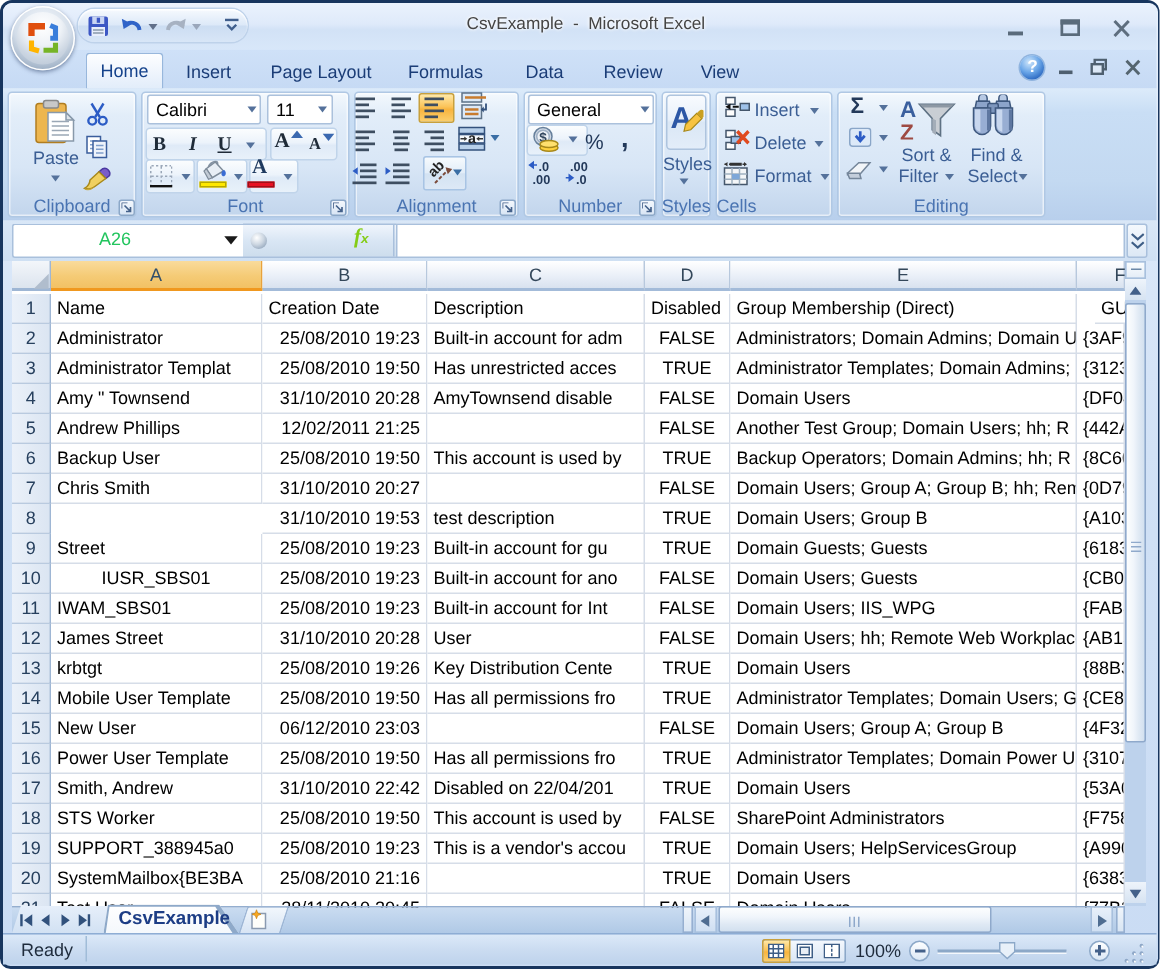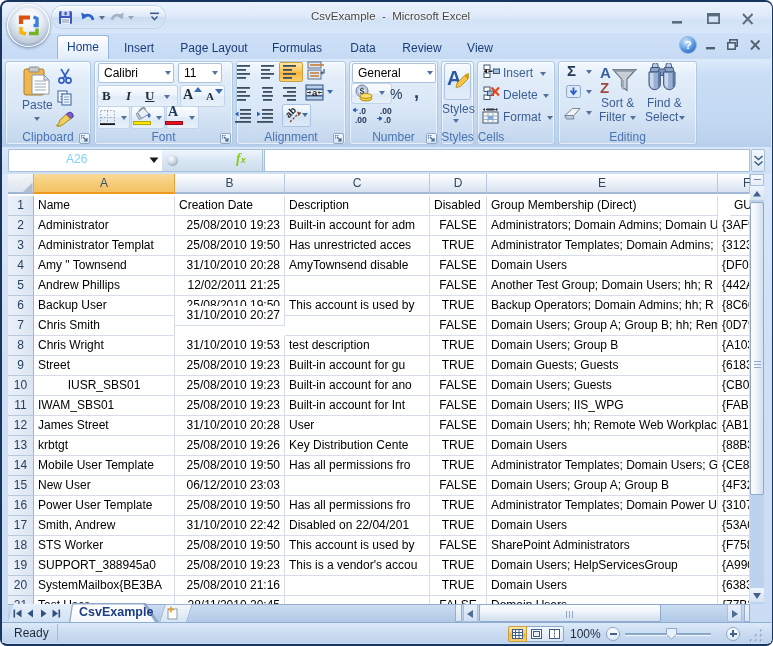--- a/index.html
+++ b/index.html
@@ -413,21 +413,21 @@
 <path d="M5 10 h3.6 v15 a4.8 4.8 0 0 1 -3.6 -4.5 Z" fill="#c8d7ee"></path>
 <path d="M19.6 10 h3.6 v15 a4.8 4.8 0 0 1 -3.6 -4.5 Z" fill="#c8d7ee"></path>
 <path d="M13 10 h2.2 v14 h-2.2 Z" fill="#5e77a0"></path>
       <path d="M27.6 10 h2.2 v14 h-2.2 Z" fill="#5e77a0"></path>
     </svg>
 <div class="icontxt" style="left:647px;top:96px;color:#3b5e94">Find &amp;</div>
 <div class="icontxt" style="left:645px;top:110px;color:#3b5e94">Select</div>
 <div class="dar" style="left:679px;top:116px"></div>
 <div id="fxpill"></div>
 <div id="namebox"></div>
-<div style="position:absolute;left:66px;top:152px;font-size:12px;color:#7dd3fc">A26</div>
+<div style="position:absolute;left:66px;top:152px;font-size:12px;color:#22c55e">A26</div>
 <svg style="position:absolute;left:149px;top:157px" width="10" height="7" viewBox="0 0 10 7">
       <path d="M0.5 0.5 L9.5 0.5 L5 6 Z" fill="#1a1a1a"></path>
     </svg>
 <div style="position:absolute;left:167px;top:155px;width:11px;height:11px;border-radius:50%;background:radial-gradient(circle at 38% 32%,#ffffff,#cdd7e2 45%,#9fb0c4 75%,#8c9eb4)"></div>
 <div style="position:absolute;left:236px;top:151px;font-size:14px;font-style:italic;font-family:'Liberation Serif',serif;color:#84cc16;font-weight:700">f<span style="font-size:9px">x</span></div>
 <div style="position:absolute;left:262px;top:150px;width:1px;height:21px;background:#a9c0dc"></div>
 <div id="ffield"></div>
 <div id="fchev"></div>
 <svg style="position:absolute;left:754px;top:155px" width="9" height="12" viewBox="0 0 9 12">
       <g stroke="#3e5e86" stroke-width="1.5" fill="none">
@@ -483,27 +483,26 @@
 <div class="cell" style="left:710px;top:102px;width:32px;text-align:left;">{442A</div>
 <div class="rh" style="top:122px">6</div>
 <div class="cell" style="left:26px;top:122px;width:141px;text-align:left;">Backup User</div>
 <div class="cell" style="left:167px;top:122px;width:110px;text-align:right;">25/08/2010 19:50</div>
 <div class="cell" style="left:277px;top:122px;width:145px;text-align:left;">This account is used by</div>
 <div class="cell" style="left:422px;top:122px;width:57px;text-align:center;">TRUE</div>
 <div class="cell" style="left:479px;top:122px;width:231px;text-align:left;">Backup Operators; Domain Admins; hh; R</div>
 <div class="cell" style="left:710px;top:122px;width:32px;text-align:left;">{8C60</div>
 <div class="rh" style="top:142px">7</div>
 <div class="cell" style="left:26px;top:142px;width:141px;text-align:left;">Chris Smith</div>
-<div class="cell" style="left:167px;top:132px;width:110px;text-align:right;">31/10/2010 20:27</div>
+<div class="cell" style="left:167px;top:142px;width:110px;text-align:right;">31/10/2010 20:27</div>
 <div class="cell" style="left:277px;top:142px;width:145px;text-align:left;"></div>
 <div class="cell" style="left:422px;top:142px;width:57px;text-align:center;">FALSE</div>
 <div class="cell" style="left:479px;top:142px;width:231px;text-align:left;">Domain Users; Group A; Group B; hh; Rem</div>
 <div class="cell" style="left:710px;top:142px;width:32px;text-align:left;">{0D79</div>
 <div class="rh" style="top:162px">8</div>
-<div class="cell" style="left:26px;top:162px;width:141px;text-align:left;">Chris Wright</div>
 <div class="cell" style="left:167px;top:162px;width:110px;text-align:right;">31/10/2010 19:53</div>
 <div class="cell" style="left:277px;top:162px;width:145px;text-align:left;">test description</div>
 <div class="cell" style="left:422px;top:162px;width:57px;text-align:center;">TRUE</div>
 <div class="cell" style="left:479px;top:162px;width:231px;text-align:left;">Domain Users; Group B</div>
 <div class="cell" style="left:710px;top:162px;width:32px;text-align:left;">{A103</div>
 <div class="rh" style="top:182px">9</div>
 <div class="cell" style="left:26px;top:182px;width:141px;text-align:left;">Street</div>
 <div class="cell" style="left:167px;top:182px;width:110px;text-align:right;">25/08/2010 19:23</div>
 <div class="cell" style="left:277px;top:182px;width:145px;text-align:left;">Built-in account for gu</div>
 <div class="cell" style="left:422px;top:182px;width:57px;text-align:center;">TRUE</div>

